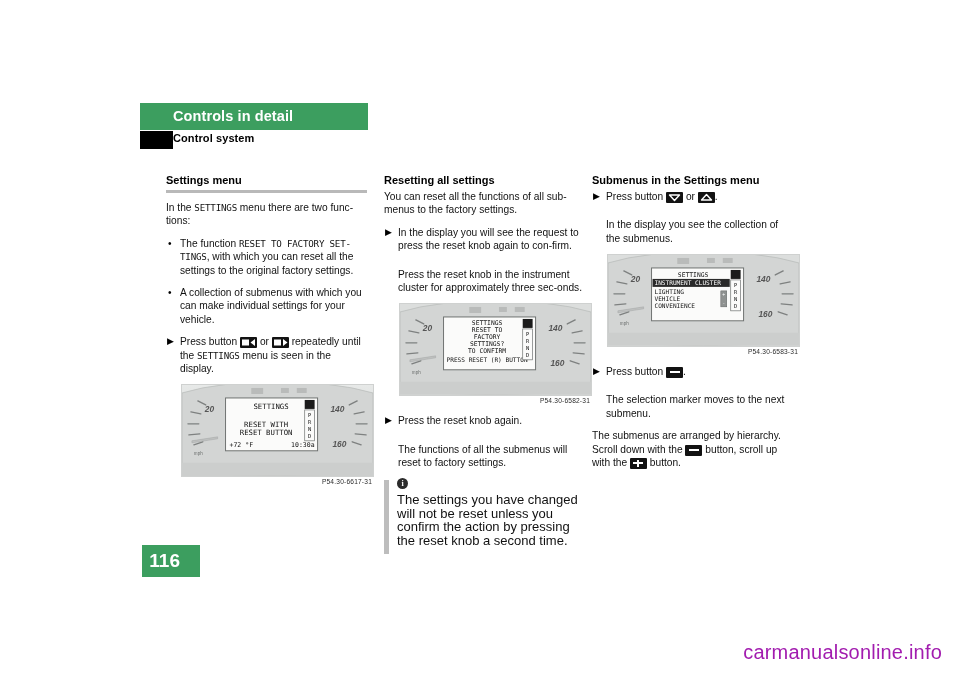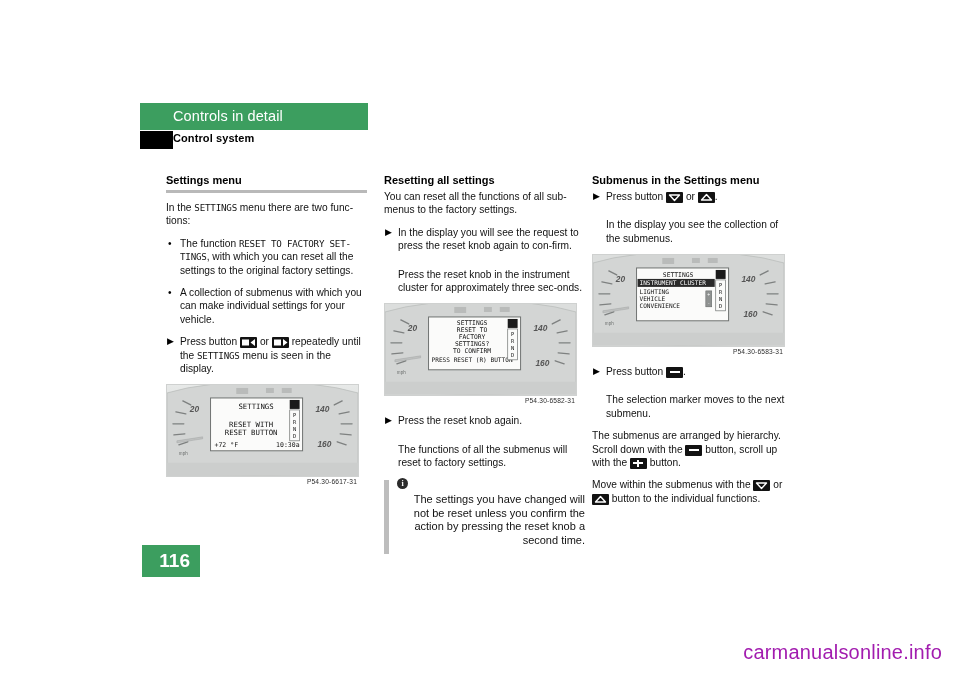--- a/index.html
+++ b/index.html
@@ -12,21 +12,21 @@
   .page { position: relative; width: 960px; height: 678px; background:#fff; }
 
   
   .header-band {
     position: absolute; left: 140px; top: 103px;
     width: 228px; height: 27px;
     background: #3c9e5f;
   }
   .header-band .chapter {
     position: absolute; left: 33px; top: 5px;
-    color: #ffffff; font-size: 14.5px; font-weight: normal;
+    color: #ffffff; font-size: 14.5px; font-weight: bold;
     letter-spacing: .1px;
   }
   .black-tab {
     position: absolute; left: 140px; top: 131px;
     width: 33px; height: 18px; background: #000;
   }
   .section-title {
     position: absolute; left: 173px; top: 132px;
     font-size: 11px; font-weight: bold; color: #000;
     letter-spacing: .1px;
@@ -68,21 +68,21 @@
   }
   .btn-lr { width: 17px; height: 11px; border-radius: 1px; }
   .btn-lr svg { position:absolute; left:0; top:0; }
   .btn-ud { width: 17px; height: 11px; border-radius: 1px; }
   .btn-pm { width: 17px; height: 11px; border-radius: 1px; }
   .btn-pm .bar-h, .btn-pm .bar-v { position: absolute; background: #fff; }
   .btn-pm .bar-h { left: 3.5px; top: 4.5px; width: 10px; height: 2px; }
   .btn-pm .bar-v { left: 7.5px; top: 2px; width: 2px; height: 7px; }
 
   
-  .fig { position: relative; width: 193px; margin: 2px 0 10px 0; }
+  .fig { position: relative; width: 193px; margin: 2px 0 10px 15px; }
   .cluster {
     position: relative; width: 100%; height: 0; padding-bottom: 47%;
     background: #d7d9d8;
     border: 1px solid #cfd1d0;
     overflow: hidden;
   }
   .fig-cap {
     font-family: "Liberation Sans", sans-serif;
     font-size: 6.6px; color: #2b2b2b; text-align: right;
     letter-spacing: .2px; margin-top: 1px; padding-right: 2px;
@@ -93,28 +93,28 @@
   .note .gbar {
     position: absolute; left: 0; top: 2px; width: 5px; height: 74px;
     background: #bdbdbd;
   }
   .note .iico {
     width: 11px; height: 11px; border-radius: 50%;
     background: #2b2b2b; color: #fff; font-size: 8px; font-weight: bold;
     text-align: center; line-height: 11px; margin-bottom: 4px;
     font-family: "Liberation Serif", serif;
   }
-  .note p { font-size: 11px; line-height: 13.4px; margin: 0; text-align: right; }
+  .note p { font-size: 13px; line-height: 13.4px; margin: 0; }
 
   
   .pagenum {
     position: absolute; left: 142px; top: 545px;
     width: 58px; height: 32px; background: #3c9e5f;
     color: #fff; font-size: 19px; font-weight: bold;
-    text-align: right; line-height: 32px; padding-right: 10px;
+    text-align: right; line-height: 32px; padding-right: 20px;
   }
 
   
   .watermark {
     position: absolute; right: 18px; bottom: 14px;
     font-size: 20px; color: #a21caf;
     font-family: "Liberation Sans", sans-serif;
     letter-spacing: .2px;
   }
 </style>
@@ -371,33 +371,19 @@
       <p>The selection marker moves to the next submenu.</p>
     </div>
 
     <p><span>The submenus are arranged by hierarchy. Scroll down with the</span>
       <span class="btn-ico btn-pm"><span class="bar-h"></span></span>
       <span>button, scroll up with the</span>
       <span class="btn-ico btn-pm"><span class="bar-h"></span><span class="bar-v"></span></span>
       <span>button.</span>
     </p>
 
-    <p><span>Move within the submenus with the</span>
-      <span class="btn-ico btn-ud">
-        <svg width="17" height="11" viewBox="0 0 17 11">
-            <path d="M3.5 3 L13.5 3 L8.5 8.5 Z" fill="none" stroke="#fff" stroke-width="1.4" stroke-linejoin="round"></path>
-          </svg>
-      </span>
-      <span>or</span>
-      <span class="btn-ico btn-ud">
-        <svg width="17" height="11" viewBox="0 0 17 11">
-            <path d="M3.5 8 L13.5 8 L8.5 2.5 Z" fill="none" stroke="#fff" stroke-width="1.4" stroke-linejoin="round"></path>
-          </svg>
-      </span>
-      <span>button to the individual functions.</span>
-    </p>
 
   </div>
 
   <div class="pagenum">116</div>
 
   <div class="watermark">carmanualsonline.info</div>
 </div>
 
 </body></html>

